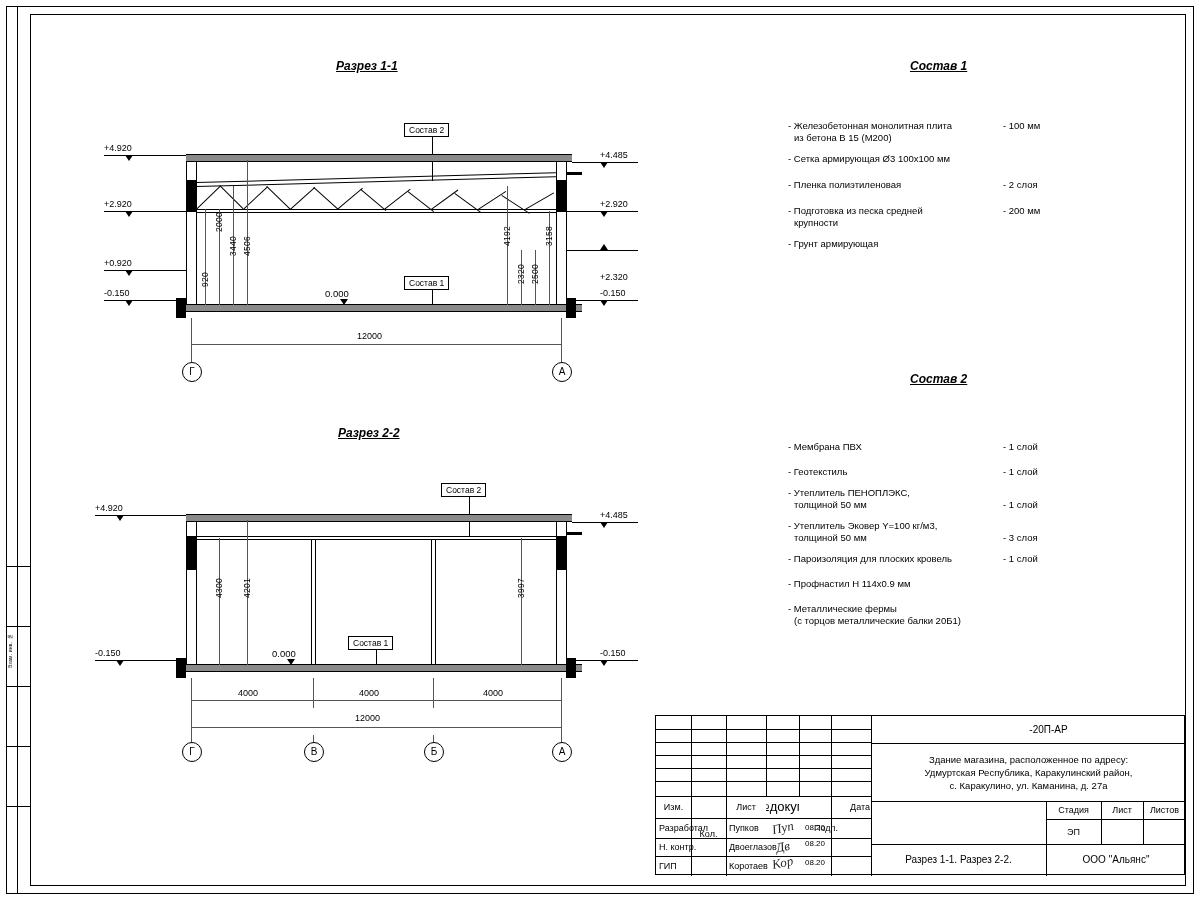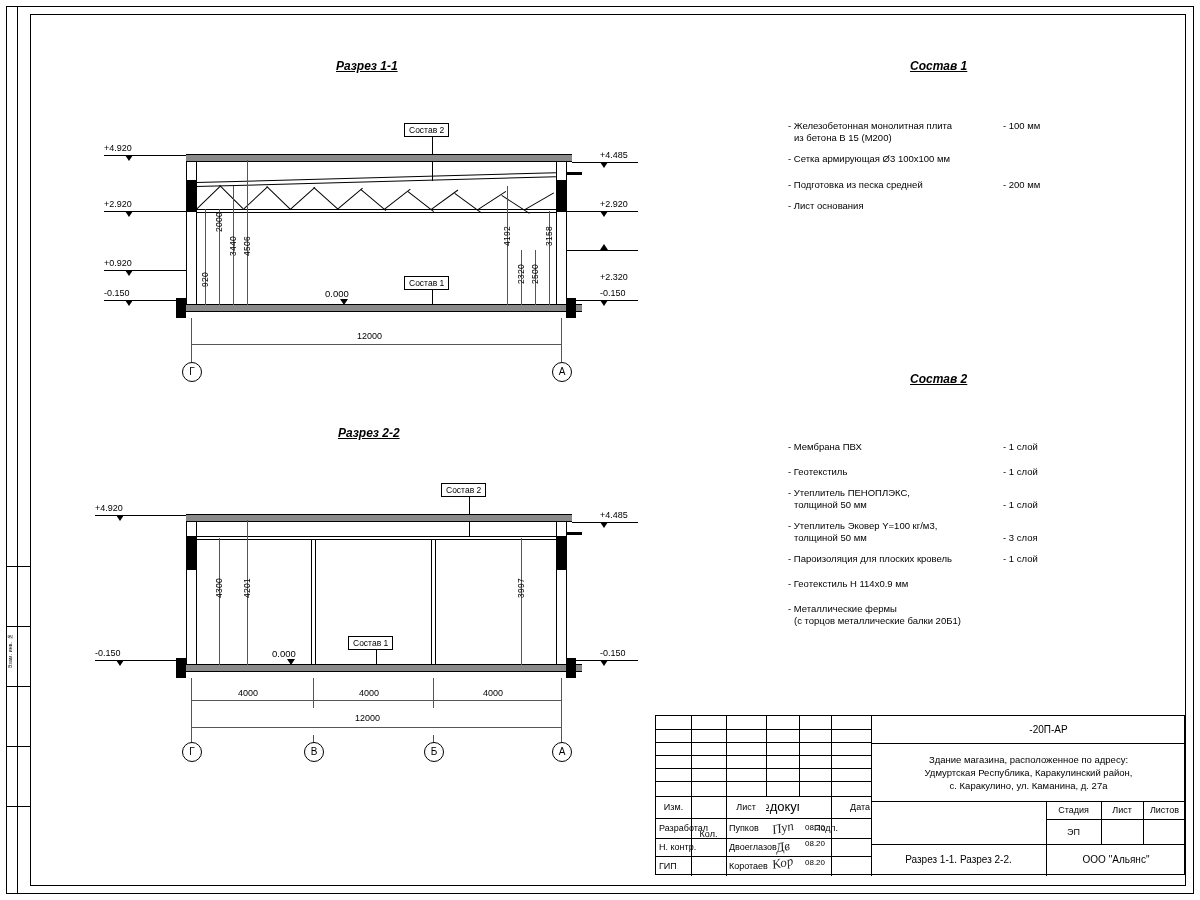--- a/index.html
+++ b/index.html
@@ -377,25 +377,30 @@
     <div class="spec-row">
       <span class="txt">- Железобетонная  монолитная плита</span>
       <span class="val">- 100 мм</span>
       <div style="padding-left:6px;">из бетона В 15 (М200)</div>
     </div>
     <div class="spec-row" style="margin-top:6px;">
       <span class="txt">- Сетка армирующая Ø3 100х100 мм</span>
       <span class="val"></span>
     </div>
     <div class="spec-row" style="margin-top:14px;">
+      <span class="txt">- Пленка полиэтиленовая</span>
+      <span class="val">-  2 слоя</span>
+    </div>
+    <div class="spec-row" style="margin-top:14px;">
       <span class="txt">- Подготовка из песка средней</span>
       <span class="val">- 200 мм</span>
+      <div style="padding-left:6px;">крупности</div>
     </div>
     <div class="spec-row" style="margin-top:8px;">
-      <span class="txt">- Лист основания</span>
+      <span class="txt">- Грунт армирующая</span>
       <span class="val"></span>
     </div>
   </div>
 
   <div class="ttl" style="left:910px; top:372px;">Состав 2</div>
   <div class="spec" style="left:788px; top:441px; width:380px;">
     <div class="spec-row">
       <span class="txt">- Мембрана ПВХ</span>
       <span class="val">- 1 слой</span>
     </div>
@@ -411,21 +416,21 @@
     <div class="spec-row" style="margin-top:9px;">
       <span class="txt">- Утеплитель Эковер Y=100 кг/м3,</span>
       <span class="val" style="top:12px;">- 3 слоя</span>
       <div style="padding-left:6px;">толщиной 50 мм</div>
     </div>
     <div class="spec-row" style="margin-top:9px;">
       <span class="txt">- Пароизоляция для плоских кровель</span>
       <span class="val">- 1 слой</span>
     </div>
     <div class="spec-row" style="margin-top:13px;">
-      <span class="txt">- Геотекстиль Н 114х0.9 мм</span>
+      <span class="txt">- Профнастил Н 114х0.9 мм</span>
       <span class="val"></span>
     </div>
     <div class="spec-row" style="margin-top:13px;">
       <span class="txt">- Металлические фермы</span>
       <div style="padding-left:6px;">(с торцов металлические балки 20Б1)</div>
     </div>
   </div>
 
   <div class="tb">
 

